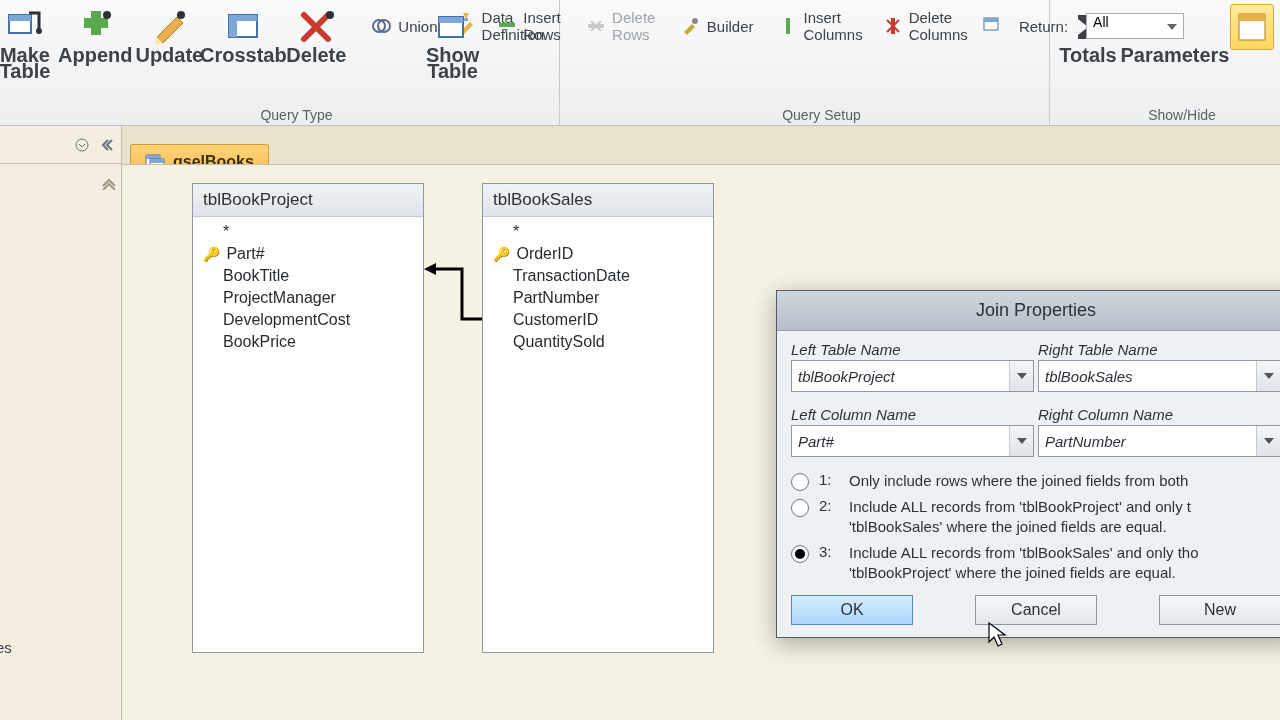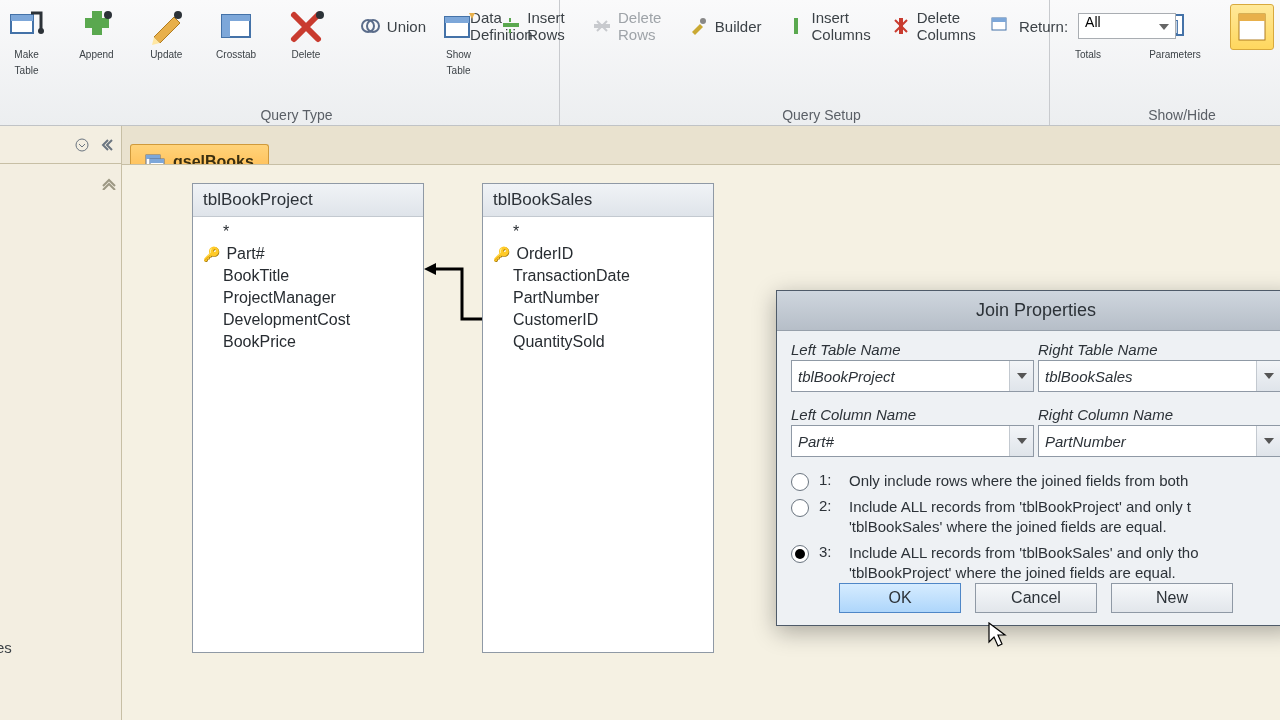--- a/index.html
+++ b/index.html
@@ -5,26 +5,26 @@
   * { box-sizing: border-box; margin: 0; padding: 0; font-family: "Segoe UI", Tahoma, sans-serif; }
   body { width: 1280px; height: 720px; overflow: hidden; background: #fff; position: relative; }
 
   
   .ribbon { display: flex; height: 126px; border-bottom: 1px solid #c0c3c6; background: linear-gradient(#fafafb,#eceef0); }
   .rgroup { border-right: 1px solid #c8cace; display: flex; flex-direction: column; align-items: center; padding: 4px 6px 2px 6px; }
   .rgroup-row { display: flex; gap: 10px; flex: 1; align-items: flex-start; }
   .rgroup-label { font-size: 14px; color: #5a5f66; padding-top: 1px; margin-left: 34px; }
   .bigbtn { display: flex; flex-direction: column; align-items: center; width: 64px; padding: 2px 0; border: 1px solid transparent; border-radius: 3px; cursor: default; }
   .bigbtn .ico { width: 40px; height: 40px; display: flex; align-items: center; justify-content: center; }
-  .bigbtn .lbl { font-size: 10px; color: #3c4247; text-align: center; line-height: 16px; }
+  .bigbtn .lbl { font-size: 20px; color: #3c4247; text-align: center; line-height: 16px; font-weight: bold; }
   .vlist { display: flex; flex-direction: row; gap: 4px; padding-top: 2px; }
   .smallbtn { display: flex; align-items: center; gap: 6px; padding: 2px 6px; font-size: 15px; color: #3c4247; border: 1px solid transparent; border-radius: 3px; }
   .smallbtn.disabled { color: #9ea3a8; }
   .smallbtn .sico { width: 22px; height: 22px; display:flex; align-items:center; justify-content:center; }
-  .return-row { display:flex; align-items:center; gap:10px; }
+  .return-row { display:flex; align-items:center; gap:18px; }
   .return-select { width:98px; height:26px; border:1px solid #a9adb2; background:#fff; font-size:14px; padding:0 20px 0 6px; position:relative; }
   .return-select::after { content:""; position:absolute; right:6px; top:10px; border-left:5px solid transparent; border-right:5px solid transparent; border-top:6px solid #666; }
   .yellowbtn { background: linear-gradient(#ffe99a,#ffd75e); border:1px solid #d8a93d; border-radius:3px; }
 
   
   .workspace { position: absolute; top: 126px; left: 0; right: 0; bottom: 0; background: #e9e2cf; display:flex; }
   .navpane { width: 122px; background: #f3eee1; border-right: 1px solid #c7bfa5; position:relative; }
   .navpane .hdr { height: 38px; border-bottom:1px solid #c7bfa5; display:flex; align-items:center; justify-content:flex-end; padding:0 6px; gap:6px; }
   .chev { width:18px; height:18px; display:flex; align-items:center; justify-content:center; color:#5a5f66; }
   .navpane .shutter { position:absolute; top:50px; right:4px; color:#9d9884; }
@@ -53,21 +53,21 @@
   .fcol > label { font-size:15px; }
   .combo { height:32px; border:1px solid #8f99a5; background:#fff; display:flex; align-items:center; padding:0 6px; position:relative; font-size:15px; }
   .combo .dd { position:absolute; right:0; top:0; bottom:0; width:24px; border-left:1px solid #c3c9d0; background:linear-gradient(#f3f5f8,#dfe4ea); display:flex; align-items:center; justify-content:center; }
   .combo .dd::after { content:""; border-left:5px solid transparent; border-right:5px solid transparent; border-top:6px solid #555; }
   .opts { margin-top:8px; display:flex; flex-direction:column; gap:6px; }
   .opt { display:flex; gap:10px; align-items:flex-start; }
   .radio { width:18px; height:18px; border:1px solid #6b7580; border-radius:50%; margin-top:2px; background:#fff; position:relative; flex:none; }
   .radio.sel::after { content:""; position:absolute; inset:3px; border-radius:50%; background:#000; }
   .opt .num { width:20px; font-size:15px; }
   .opt .txt { flex:1; font-size:15px; line-height:20px; }
-  .btnrow { display:flex; gap:14px; justify-content:center; margin-top:0; }
+  .btnrow { display:flex; gap:14px; justify-content:space-between; margin-top:12px; }
   .dlgbtn { width:122px; height:30px; border:1px solid #8f99a5; background:linear-gradient(#f6f8fa,#e2e6eb); display:flex; align-items:center; justify-content:center; font-size:16px; color:#2c3238; }
   .dlgbtn.primary { background:linear-gradient(#d6ecff,#aed6fb); border-color:#4f87c7; }
 
   .cursor { position:absolute; left:988px; top:622px; width:20px; height:26px; pointer-events:none; }
 </style>
 </head>
 <body>
 
 <div class="ribbon">
 

